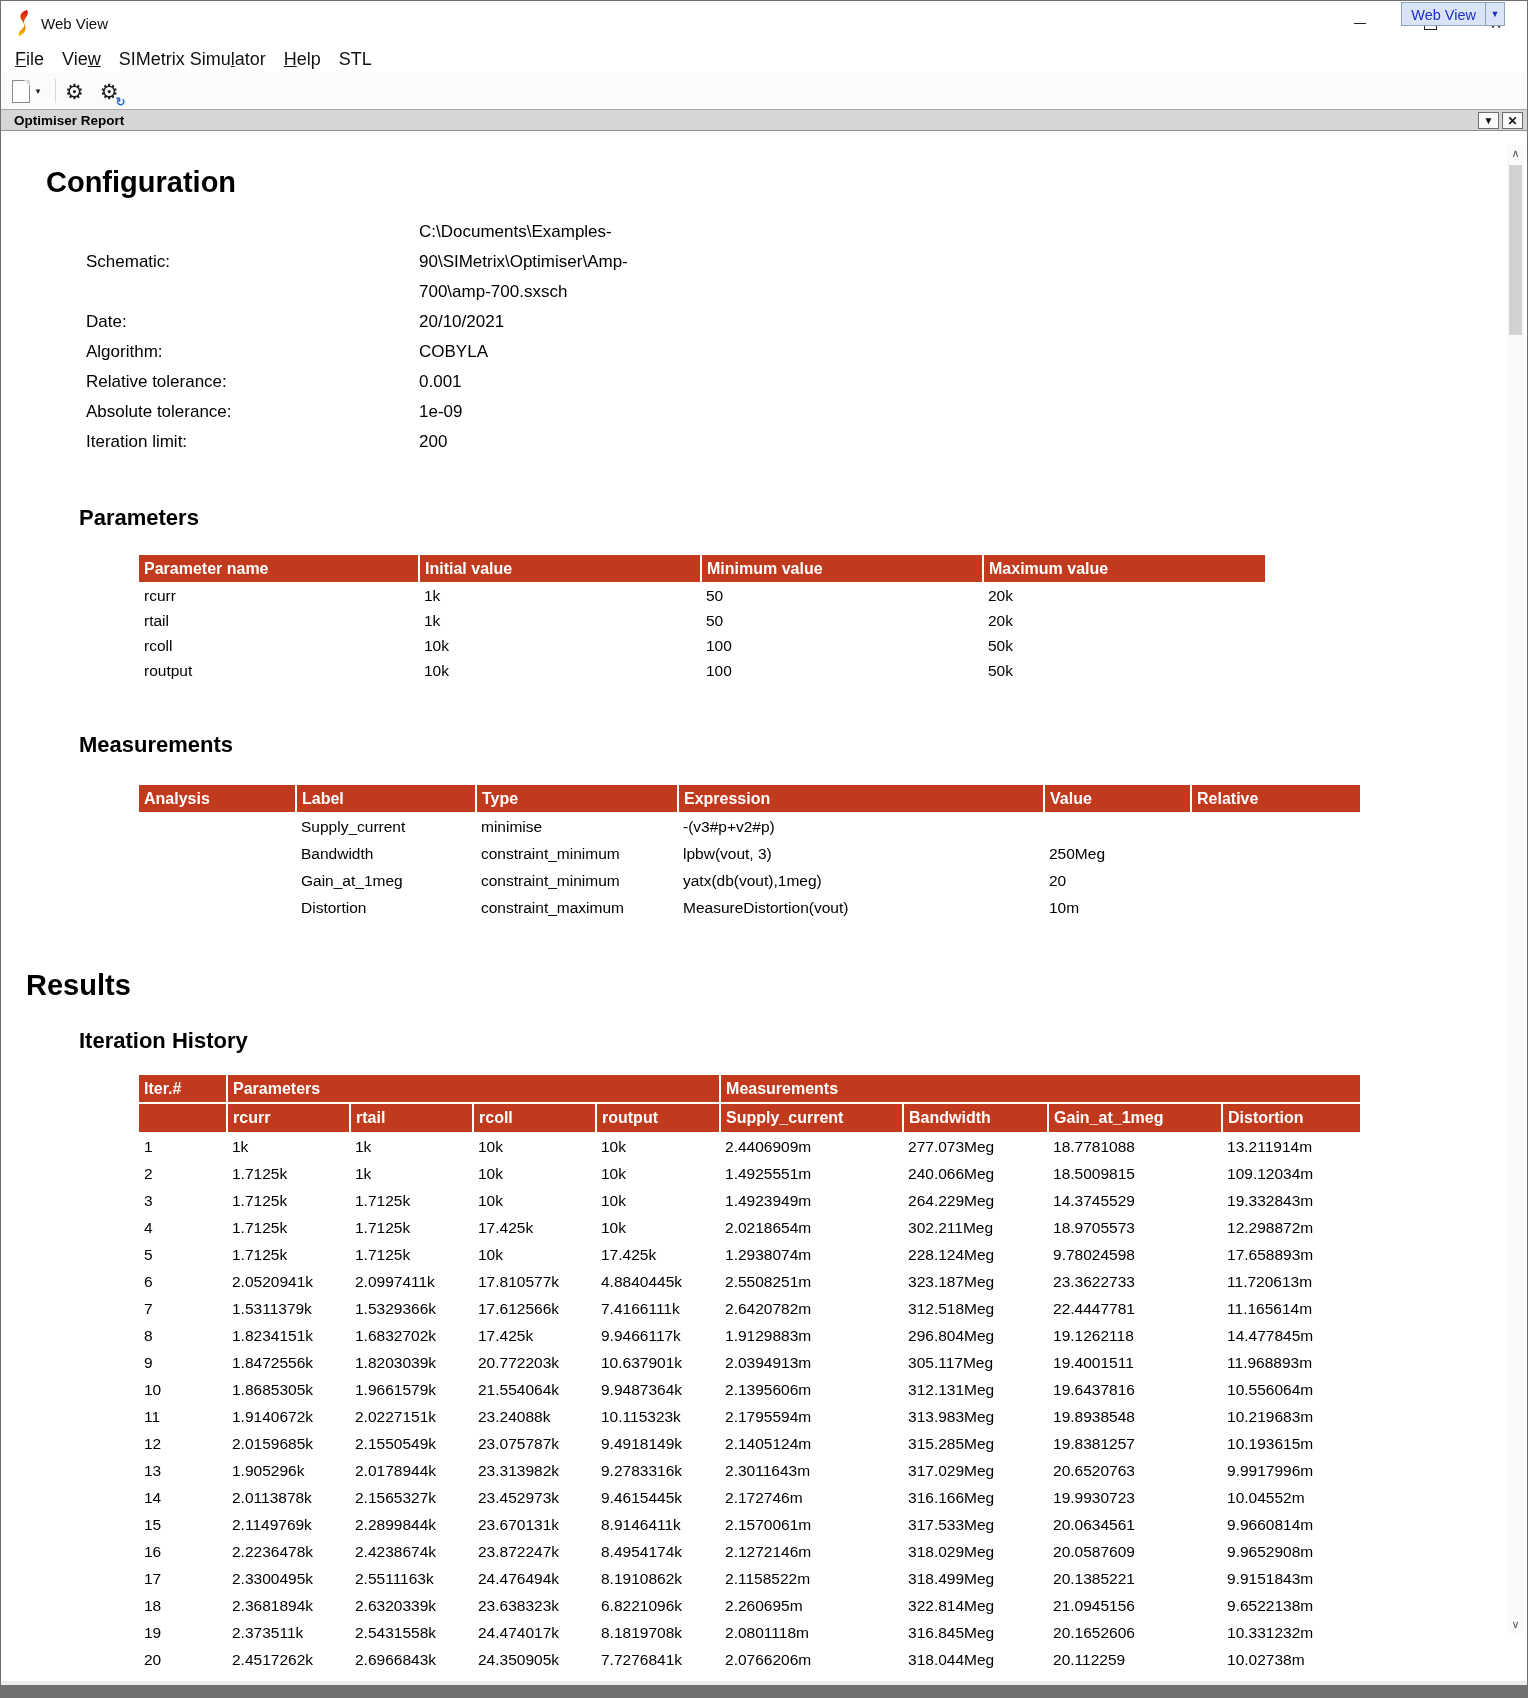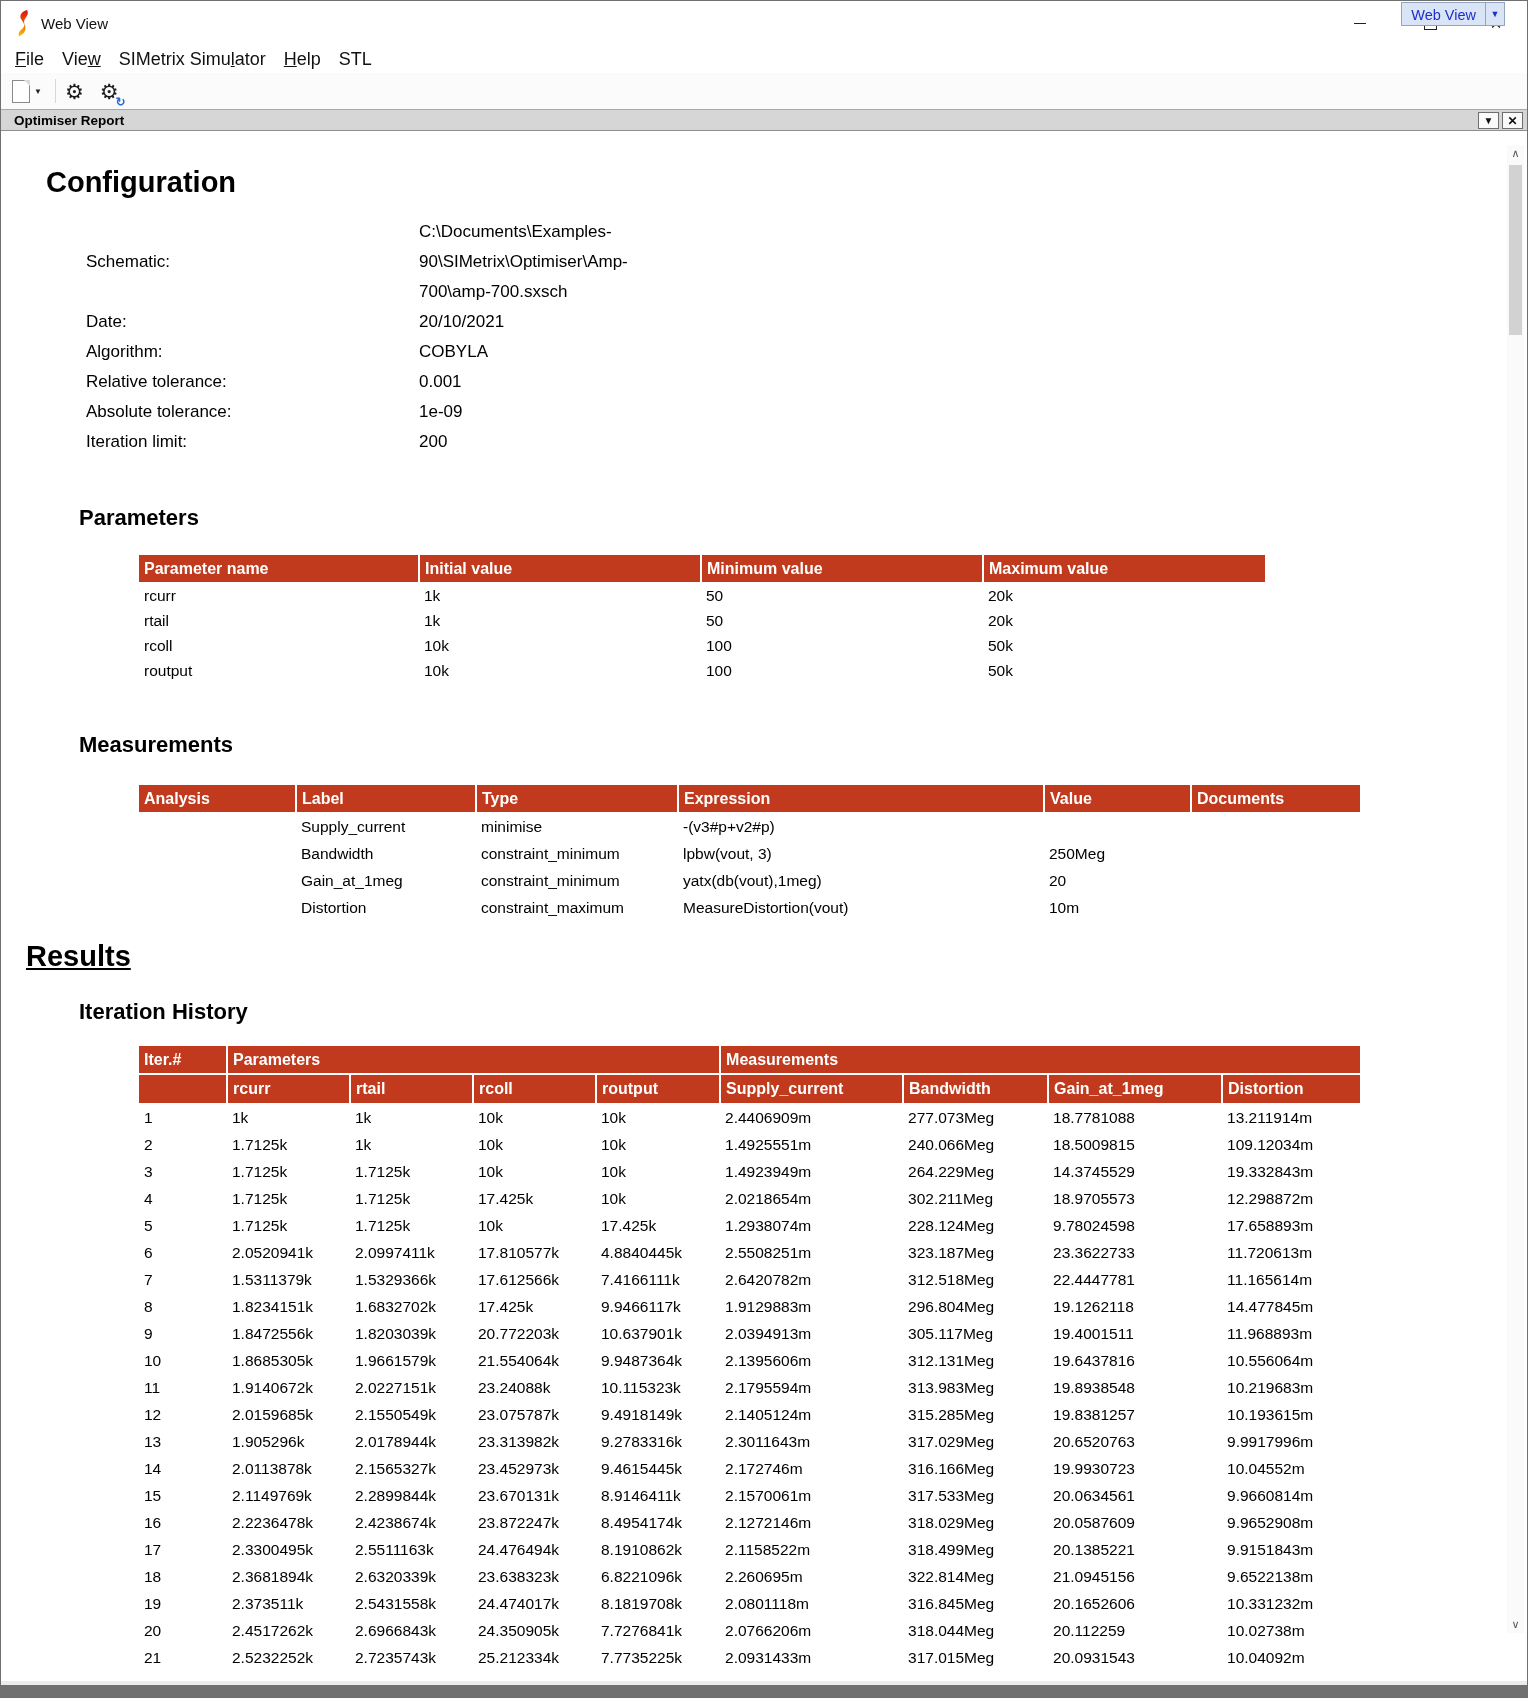--- a/index.html
+++ b/index.html
@@ -57,21 +57,21 @@
   table.rep-table th{background:#C13A1D;color:#fff;text-align:left;font-weight:bold;font-size:16px;padding:2px 5px;border-right:2px solid #fff;border-bottom:2px solid #fff;white-space:nowrap;overflow:hidden;}
   table.rep-table td{font-size:15.5px;color:#000;padding:0 5px;white-space:nowrap;overflow:hidden;}
   table.params{width:1127px;margin-top:23px;}
   table.params thead tr{height:28px;margin-left:44px;}
   table.params tbody tr{height:25px;}
   h2.params-h{margin-top:47px;}
   table.meas{width:1222px;margin-top:26px;}
   table.meas thead tr{height:28px;}
   table.meas tbody tr{height:27px;}
   h2.meas-h{margin-top:48px;}
-  h1.results-h{margin-top:17px;text-decoration:underline;}
+  h1.results-h{margin-top:46px;}
   h2.iter-h{margin-top:24px;}
   table.iter{width:1222px;margin-top:20px;}
   table.iter thead tr.grow{height:28px;}
   table.iter thead tr.srow{height:30px;}
   table.iter tbody tr{height:27px;}
 
   
   .scrollbar{position:absolute;top:14px;right:3px;height:1488px;width:17px;background:#fafafa;}
   .scroll-arrow{position:absolute;left:0;width:17px;height:17px;display:flex;align-items:center;justify-content:center;font-size:11px;color:#555;}
   .scroll-arrow.up{top:0;}
@@ -256,21 +256,21 @@
           <col style="width:147px">
           <col style="width:170px">
         </colgroup>
       <thead>
         <tr>
           <th>Analysis</th>
             <th>Label</th>
             <th>Type</th>
             <th>Expression</th>
             <th>Value</th>
-            <th>Documents</th>
+            <th>Relative</th>
         </tr>
       </thead>
       <tbody>
 
           <tr>
             <td></td>
             <td>Supply_current</td>
             <td>minimise</td>
             <td>-(v3#p+v2#p)</td>
             <td></td>

